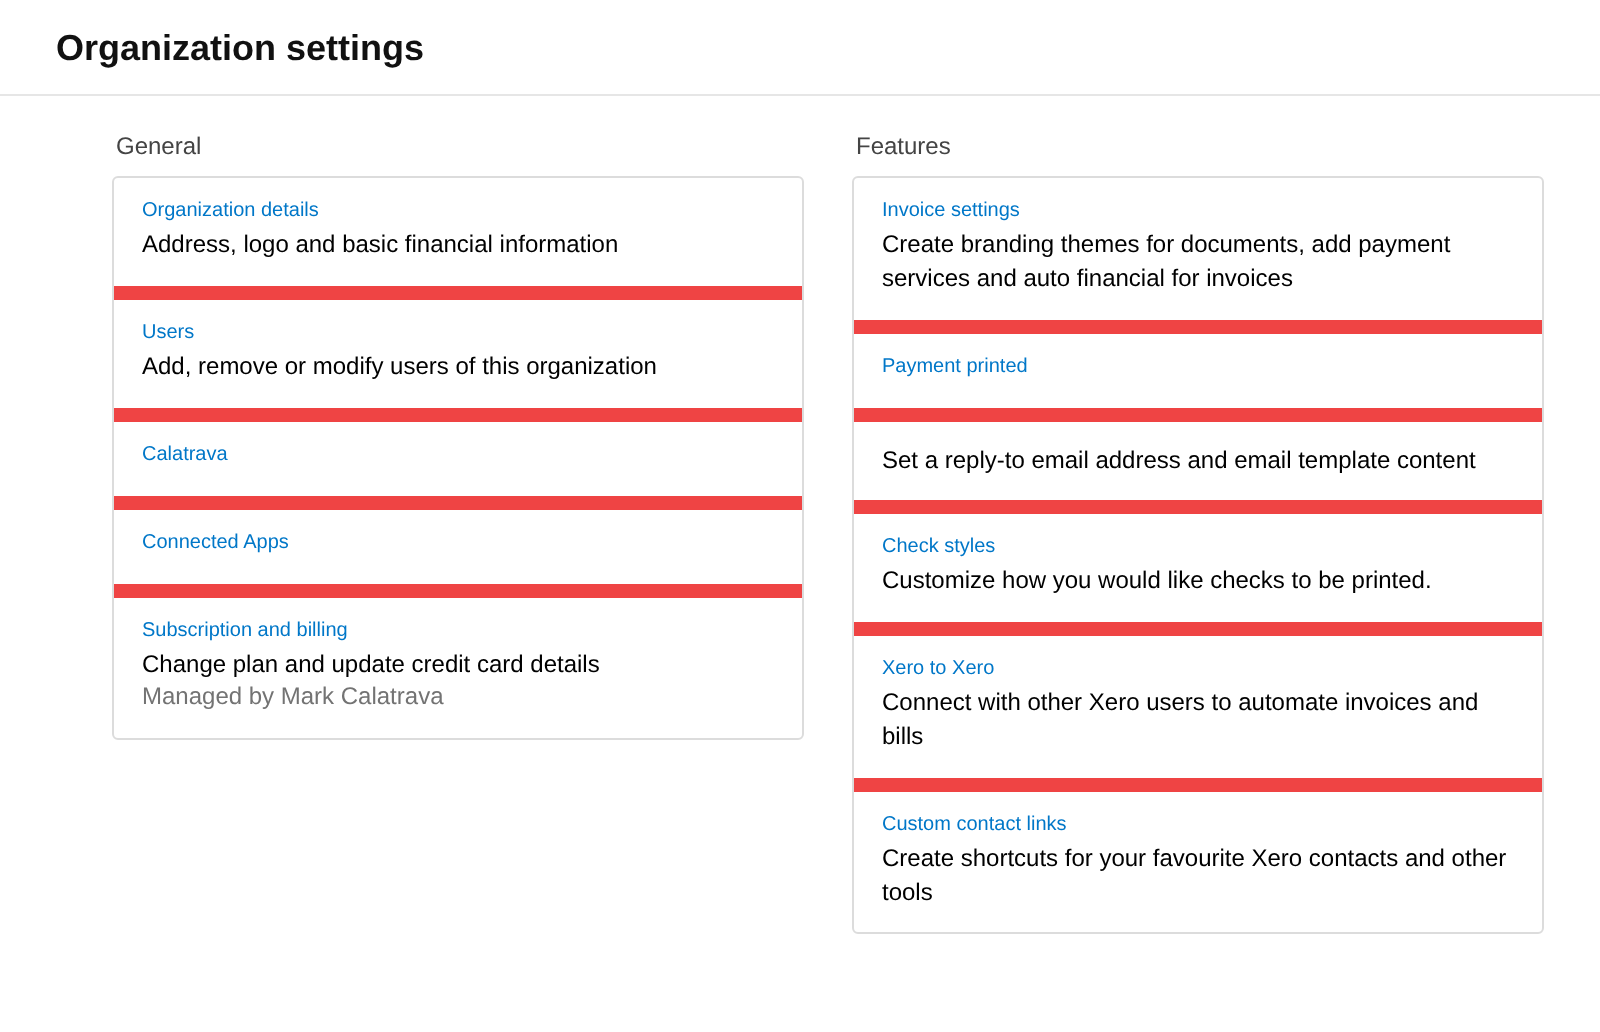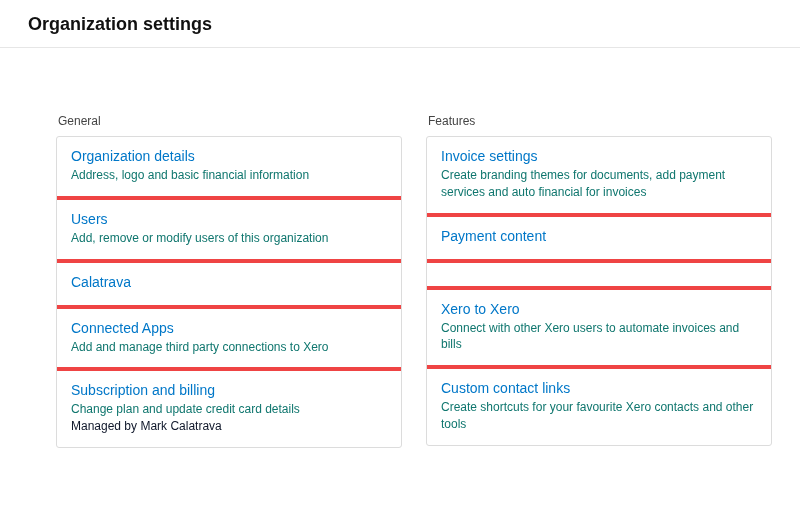--- a/index.html
+++ b/index.html
@@ -22,53 +22,52 @@
     color: #111;
   }
   .content {
     display: flex;
     gap: 24px;
     padding: 18px 28px 10px 56px;
   }
   .col {
     flex: 1;
     min-width: 0;
-    margin-top: 48px;
   }
   .col-header {
     font-size: 12px;
     color: #444;
     margin: 0 0 8px 2px;
     font-weight: 400;
   }
   .panel {
     border: 1px solid #dcdcdc;
     border-radius: 3px;
     background: #fff;
   }
   .panel-item {
     padding: 11px 14px 12px 14px;
-    border-top: 4px solid #ef4444;
+    border-top: 7px solid #ef4444;
     cursor: pointer;
   }
   .panel-item:first-child {
     border-top: none;
   }
   .item-title {
     color: #0077c8;
-    font-size: 14px;
+    font-size: 10px;
     margin-bottom: 3px;
   }
   .item-desc {
-    color: #0f766e;
+    color: #000000;
     font-size: 12px;
     line-height: 1.4;
   }
   .item-sub {
-    color: #0f172a;
+    color: #737373;
     font-size: 12px;
     line-height: 1.4;
   }
 </style>
 </head>
 <body>
 
 <div class="page">
 
   <div class="page-header">
@@ -87,42 +86,46 @@
         </div>
         <div class="panel-item">
           <div class="item-title">Users</div>
           <div class="item-desc">Add, remove or modify users of this organization</div>
         </div>
         <div class="panel-item">
           <div class="item-title">Calatrava</div>
         </div>
         <div class="panel-item">
           <div class="item-title">Connected Apps</div>
-          <div class="item-desc">Add and manage third party connections to Xero</div>
         </div>
         <div class="panel-item">
           <div class="item-title">Subscription and billing</div>
           <div class="item-desc">Change plan and update credit card details</div>
           <div class="item-sub">Managed by Mark Calatrava</div>
         </div>
       </div>
     </div>
 
     <div class="col">
       <div class="col-header">Features</div>
 
       <div class="panel">
         <div class="panel-item">
           <div class="item-title">Invoice settings</div>
           <div class="item-desc">Create branding themes for documents, add payment services and auto financial for invoices</div>
         </div>
         <div class="panel-item">
-          <div class="item-title">Payment content</div>
+          <div class="item-title">Payment printed</div>
         </div>
         <div class="panel-item">
+          <div class="item-desc">Set a reply-to email address and email template content</div>
+        </div>
+        <div class="panel-item">
+          <div class="item-title">Check styles</div>
+          <div class="item-desc">Customize how you would like checks to be printed.</div>
         </div>
         <div class="panel-item">
           <div class="item-title">Xero to Xero</div>
           <div class="item-desc">Connect with other Xero users to automate invoices and bills</div>
         </div>
         <div class="panel-item">
           <div class="item-title">Custom contact links</div>
           <div class="item-desc">Create shortcuts for your favourite Xero contacts and other tools</div>
         </div>
       </div>

